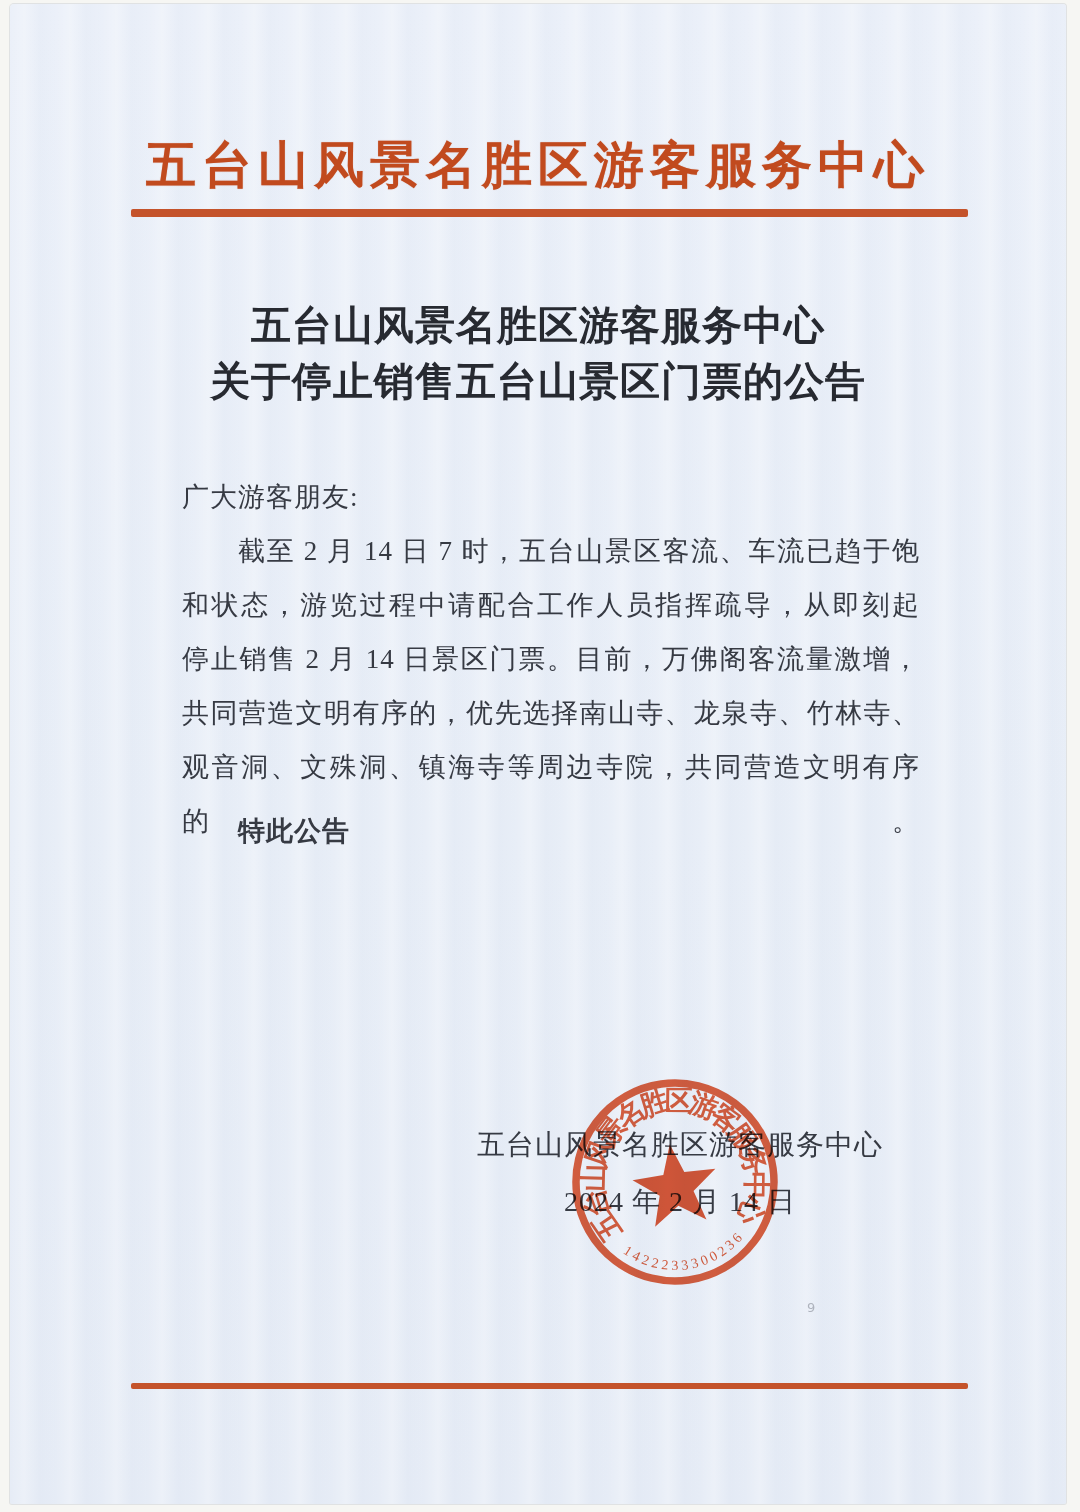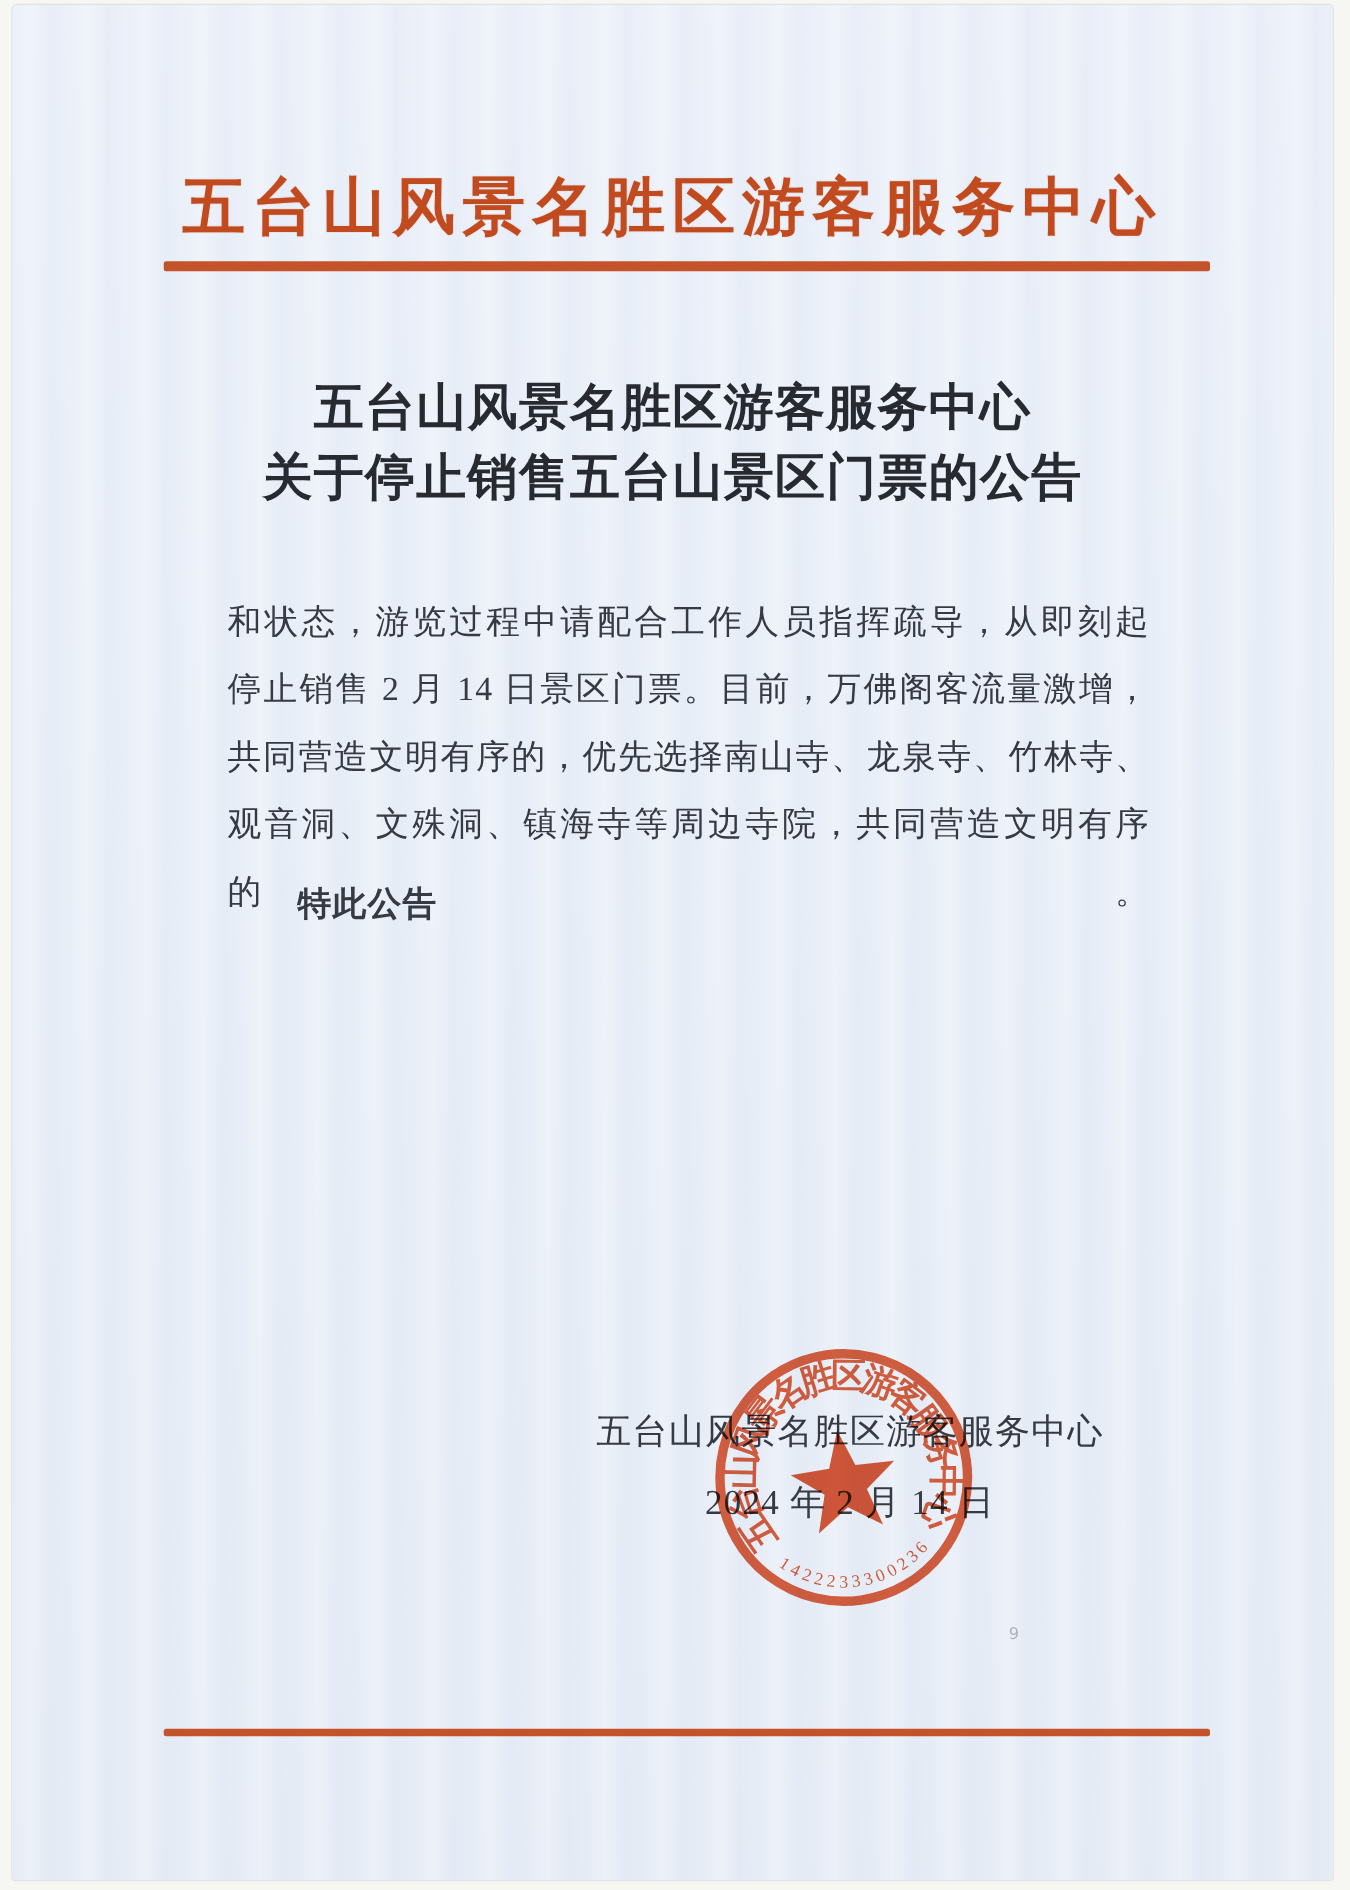--- a/index.html
+++ b/index.html
@@ -121,20 +121,22 @@
   <div class="letterhead">五台山风景名胜区游客服务中心</div>
 
   <div class="rule rule-top"></div>
 
   <div class="doc-title">
     <div>五台山风景名胜区游客服务中心</div>
     <div>关于停止销售五台山景区门票的公告</div>
   </div>
 
   <div class="body-text">
+    <div class="line">广大游客朋友:</div>
+    <div class="line just indent">截至 2 月 14 日 7 时，五台山景区客流、车流已趋于饱</div>
     <div class="line just">和状态，游览过程中请配合工作人员指挥疏导，从即刻起</div>
     <div class="line just">停止销售 2 月 14 日景区门票。目前，万佛阁客流量激增，</div>
     <div class="line just">共同营造文明有序的，优先选择南山寺、龙泉寺、竹林寺、</div>
     <div class="line just">观音洞、文殊洞、镇海寺等周边寺院，共同营造文明有序的。</div>
     <div class="line indent closing">特此公告</div>
   </div>
 
   <div class="sig-name">五台山风景名胜区游客服务中心</div>
 
   <div class="sig-date">2024 年 2 月 14 日</div>

